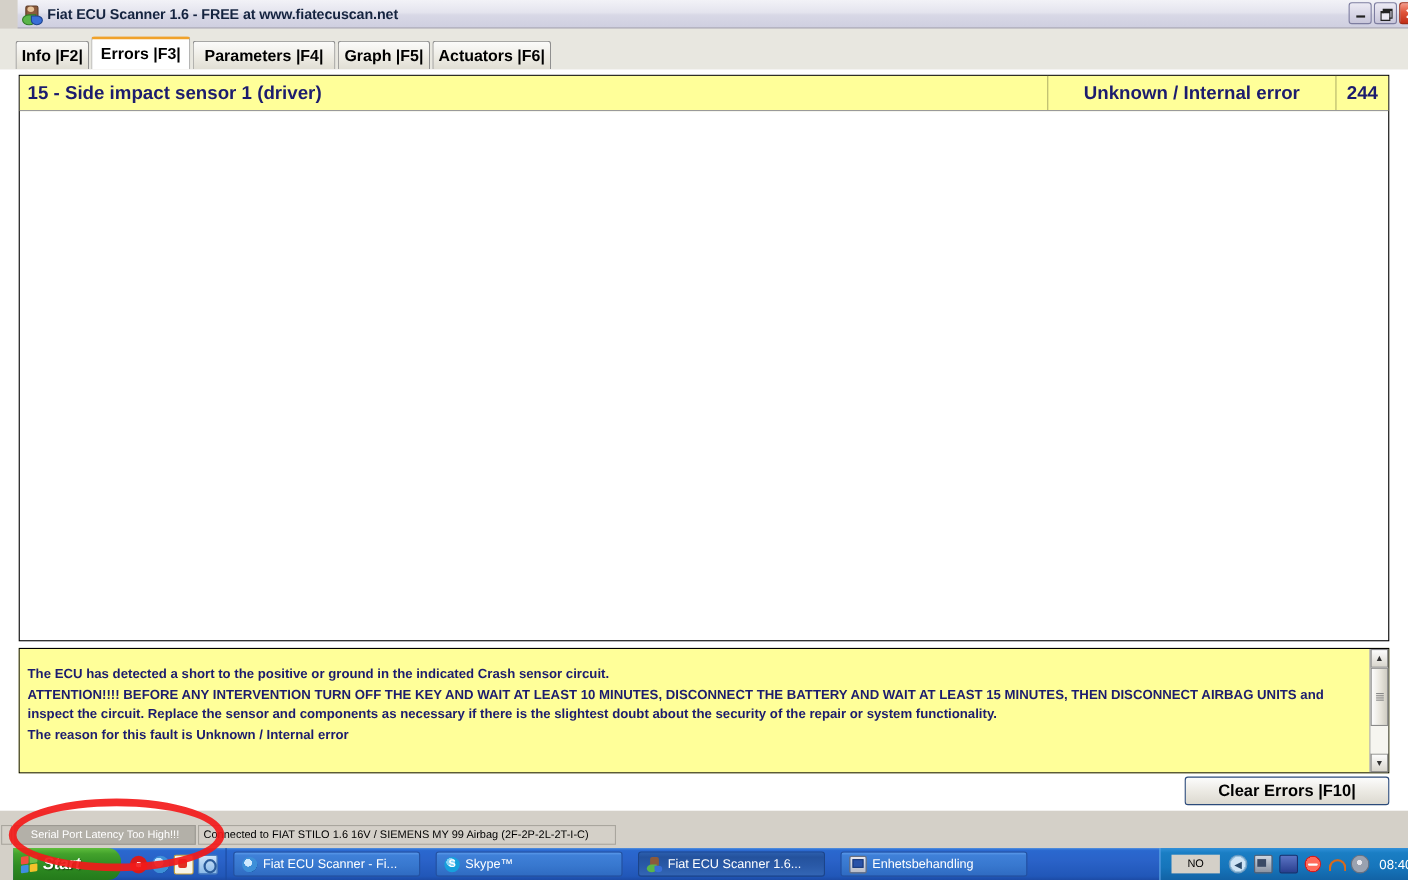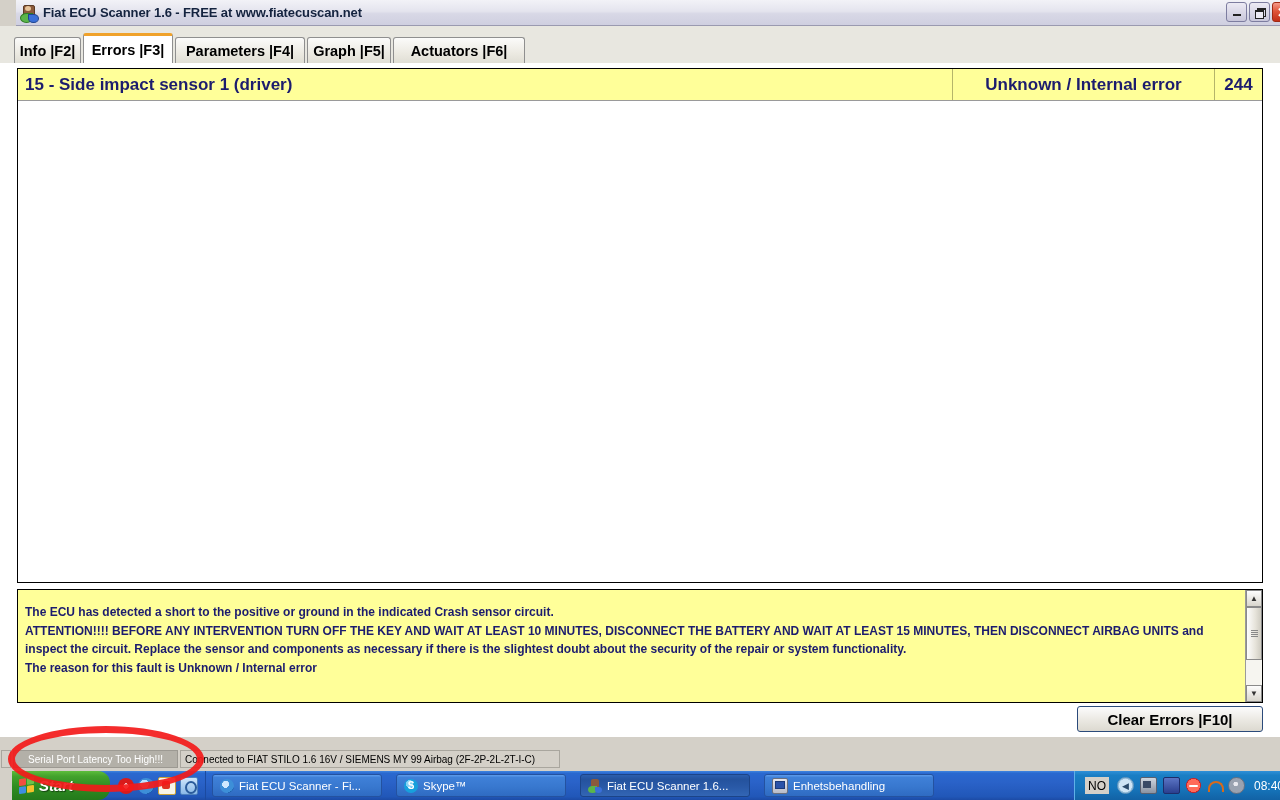--- a/index.html
+++ b/index.html
@@ -313,23 +313,23 @@
   }
   .tray {
     position: absolute; right: 0; top: 0; height: 29px;
     display: flex; align-items: center; gap: 6px;
     padding: 0 8px 0 10px;
     background: linear-gradient(to bottom, #2f90d8 0%, #1a7ec4 15%, #1675bb 60%, #1262a5 100%);
     border-left: 1px solid #5fb0e8;
     box-sizing: border-box;
   }
   .lang {
-    width: 24px; height: 17px;
+    width: 44px; height: 17px;
     background: #d4d0c8; color: #000;
-    font-size: 12px;
+    font-size: 10px;
     display: flex; align-items: center; justify-content: center;
     margin-right: 2px;
   }
   .tray-icon { width: 15px; height: 15px; flex: none; position: relative; border-radius: 2px; }
   .tr-arrow {
     background: radial-gradient(circle, #cfe4f5 0 60%, #9cc4e0 62%);
     border-radius: 50%; border: 1px solid #6e9bc0;
     display:flex; align-items:center; justify-content:center;
     font-size: 9px; color:#2b4a6b;
   }
@@ -390,21 +390,21 @@
         </div>
       <div class="tb-btn close">✕</div>
     </div>
   </div>
 
   <div class="tabstrip">
     <div class="tab" style="left:14px; width:67px;">Info |F2|</div>
     <div class="tab active" style="left:83px; width:90px;">Errors |F3|</div>
     <div class="tab" style="left:175px; width:130px;">Parameters |F4|</div>
     <div class="tab" style="left:307px; width:84px;">Graph |F5|</div>
-    <div class="tab" style="left:393px; width:132px;">Actuators |F6|</div>
+    <div class="tab" style="left:393px; width:108px;">Actuators |F6|</div>
   </div>
 
   <div class="client"></div>
 
   <div class="errlist">
     <div class="errrow">
       <div class="errcell name">15 - Side impact sensor 1 (driver)</div>
       <div class="errcell cause">Unknown / Internal error</div>
       <div class="errcell count">244</div>
     </div>

